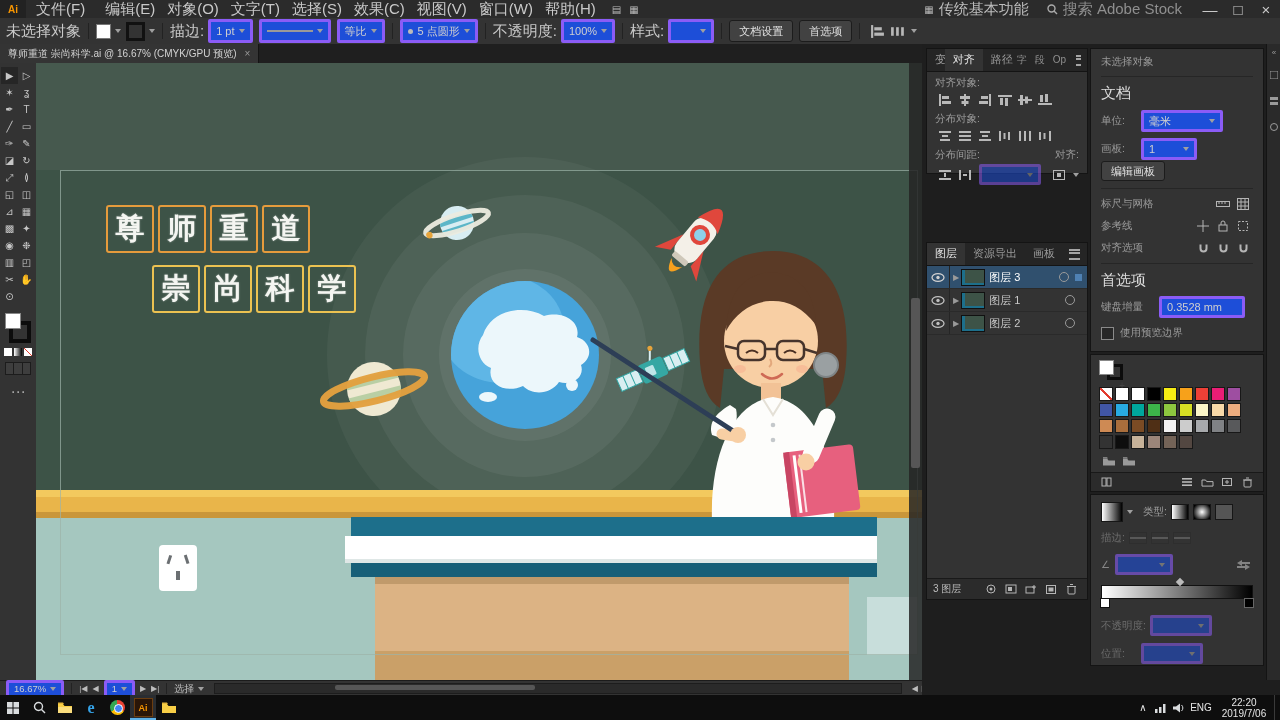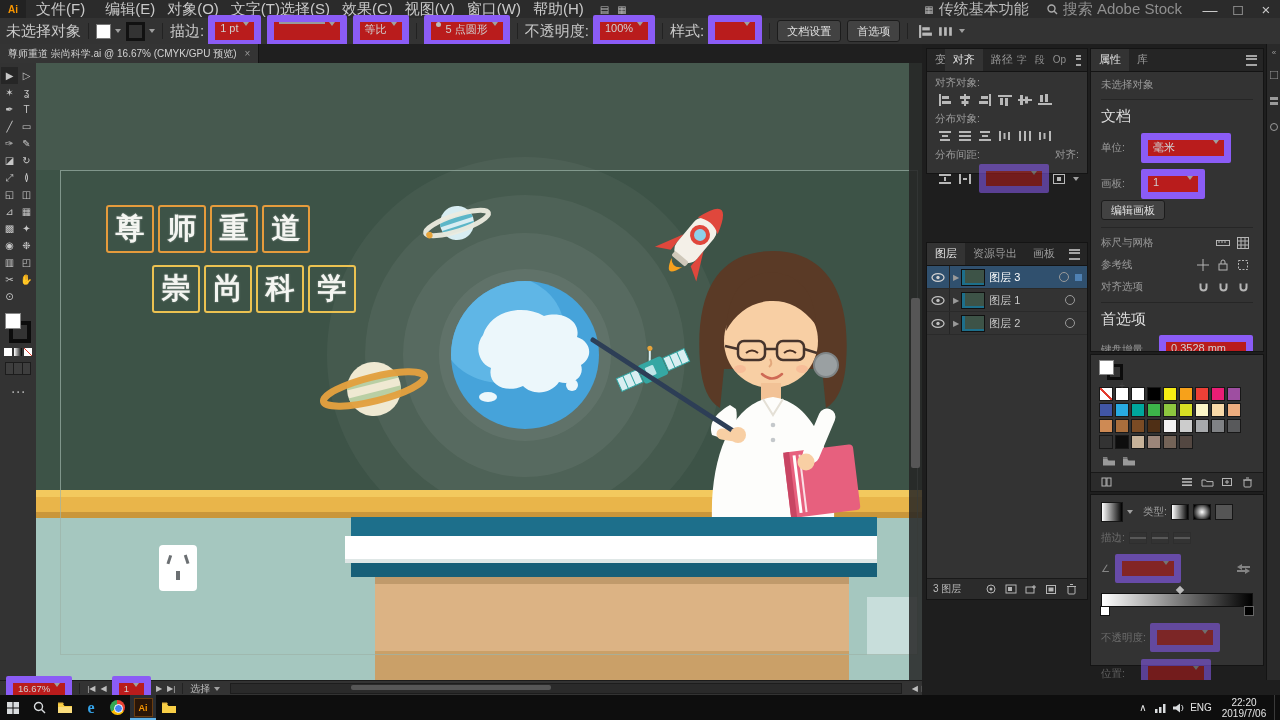--- a/index.html
+++ b/index.html
@@ -4,21 +4,21 @@
 <style>
 html,body{margin:0;padding:0;background:#000;width:1280px;height:720px;overflow:hidden}
 #screen{position:relative;width:1280px;height:720px;background:#1e1e1e;font-family:"Liberation Sans","DejaVu Sans",sans-serif;overflow:hidden}
 .p{position:absolute}
 .fx{display:flex;align-items:center}
 .t{font-size:15px;color:#c9c9c9;white-space:nowrap}
 .t10{font-size:10px;color:#bdbdbd;white-space:nowrap}
 .dim{color:#8f8f8f}
 .sec{color:#dcdcdc}
 .car{width:0;height:0;border-left:3px solid transparent;border-right:3px solid transparent;border-top:4px solid #a0a0a0;margin-left:4px;display:inline-block;flex:none}
-.well{height:18px;background:#b91c1c;border:7px solid #8b5cf6;border-radius:2px;display:flex;padding:0 5px;font-size:11px;color:#cfcfcf;white-space:nowrap}
+.well{height:18px;background:#1d4ed8;border:3px solid #8b5cf6;border-radius:2px;display:flex;align-items:center;padding:0 5px;font-size:11px;color:#cfcfcf;white-space:nowrap}
 .btn{height:20px;background:#424242;border:1px solid #1c1c1c;border-radius:3px;display:flex;align-items:center;padding:0 9px;font-size:11px;color:#e0e0e0;white-space:nowrap}
 .vsep{width:1px;height:16px;background:#222;margin:0 7px;flex:none}
 .panel{position:absolute;background:#333;border:1px solid #141414;display:flex;flex-direction:column}
 .ptabs{height:22px;background:#252525;display:flex;align-items:stretch;border-bottom:1px solid #141414;flex:none}
 .ptab{padding:0 8px;line-height:21px;font-size:11px;color:#9b9b9b;white-space:nowrap}
 .ptab.on{background:#333;color:#e6e6e6}
 .ptab.trunc{max-width:22px;overflow:hidden;text-overflow:clip;padding-right:0}
 .minitab{padding:0 4px;line-height:21px;font-size:10px;color:#8f8f8f}
 .bars{width:11px;height:7px;border-top:2px solid #a5a5a5;border-bottom:2px solid #a5a5a5;position:relative;margin:auto 6px}
 .bars:after{content:"";position:absolute;left:0;right:0;top:1.5px;height:2px;background:#a5a5a5}
@@ -50,21 +50,21 @@
 <body>
 
 <div id="screen">
 
   <div class="p fx" style="left:0;top:0;width:1280px;height:18px;background:#2b2b2b;border-bottom:1px solid #1a1a1a">
     <div class="fx" style="width:26px;height:18px;background:#222;justify-content:center;font-size:10px;font-weight:bold;color:#f79500">Ai</div>
     <span class="t" style="margin-left:10px">文件(F)</span>
     <span class="t" style="margin-left:20px">编辑(E)</span>
     <span class="t" style="margin-left:12px">对象(O)</span>
     <span class="t" style="margin-left:12px">文字(T)</span>
-    <span class="t" style="margin-left:0">选择(S)</span>
+    <span class="t" style="margin-left:12px">选择(S)</span>
     <span class="t" style="margin-left:12px">效果(C)</span>
     <span class="t" style="margin-left:12px">视图(V)</span>
     <span class="t" style="margin-left:12px">窗口(W)</span>
     <span class="t" style="margin-left:12px">帮助(H)</span>
     <span class="gly" style="margin-left:16px">▤</span>
     <span class="gly" style="margin-left:8px">▦</span>
     <div style="flex:1"></div>
     <span class="gly">▦</span>
     <span class="t" style="margin-left:5px;color:#bdbdbd">传统基本功能</span>
     <svg width="11" height="11" style="margin-left:18px">
@@ -615,26 +615,20 @@
           <svg width="11" height="12">
             <rect x="2" y="3.5" width="7" height="7.5" rx="1" fill="none" stroke="#b5b5b5"></rect>
             <line x1="1" y1="3.5" x2="10" y2="3.5" stroke="#b5b5b5"></line>
             <line x1="4" y1="1.5" x2="7" y2="1.5" stroke="#b5b5b5"></line>
           </svg>
         </span>
     </div>
   </div>
 
   <div class="panel" style="left:1090px;top:48px;width:172px;height:302px">
-    <div class="ptabs">
-      <span class="ptab on">属性</span>
-      <span class="ptab">库</span>
-      <span style="flex:1"></span>
-      <span class="bars"></span>
-    </div>
     <div style="padding:6px 10px;overflow:hidden">
       <div class="lab">未选择对象</div>
       <div class="hr"></div>
       <div class="t sec">文档</div>
       <div class="fx" style="margin-top:7px">
         <span class="lab" style="width:40px">单位:</span>
         <div class="well" style="width:66px;height:16px">
             <span>毫米</span>
             <span style="flex:1"></span>
             <span class="car"></span>

